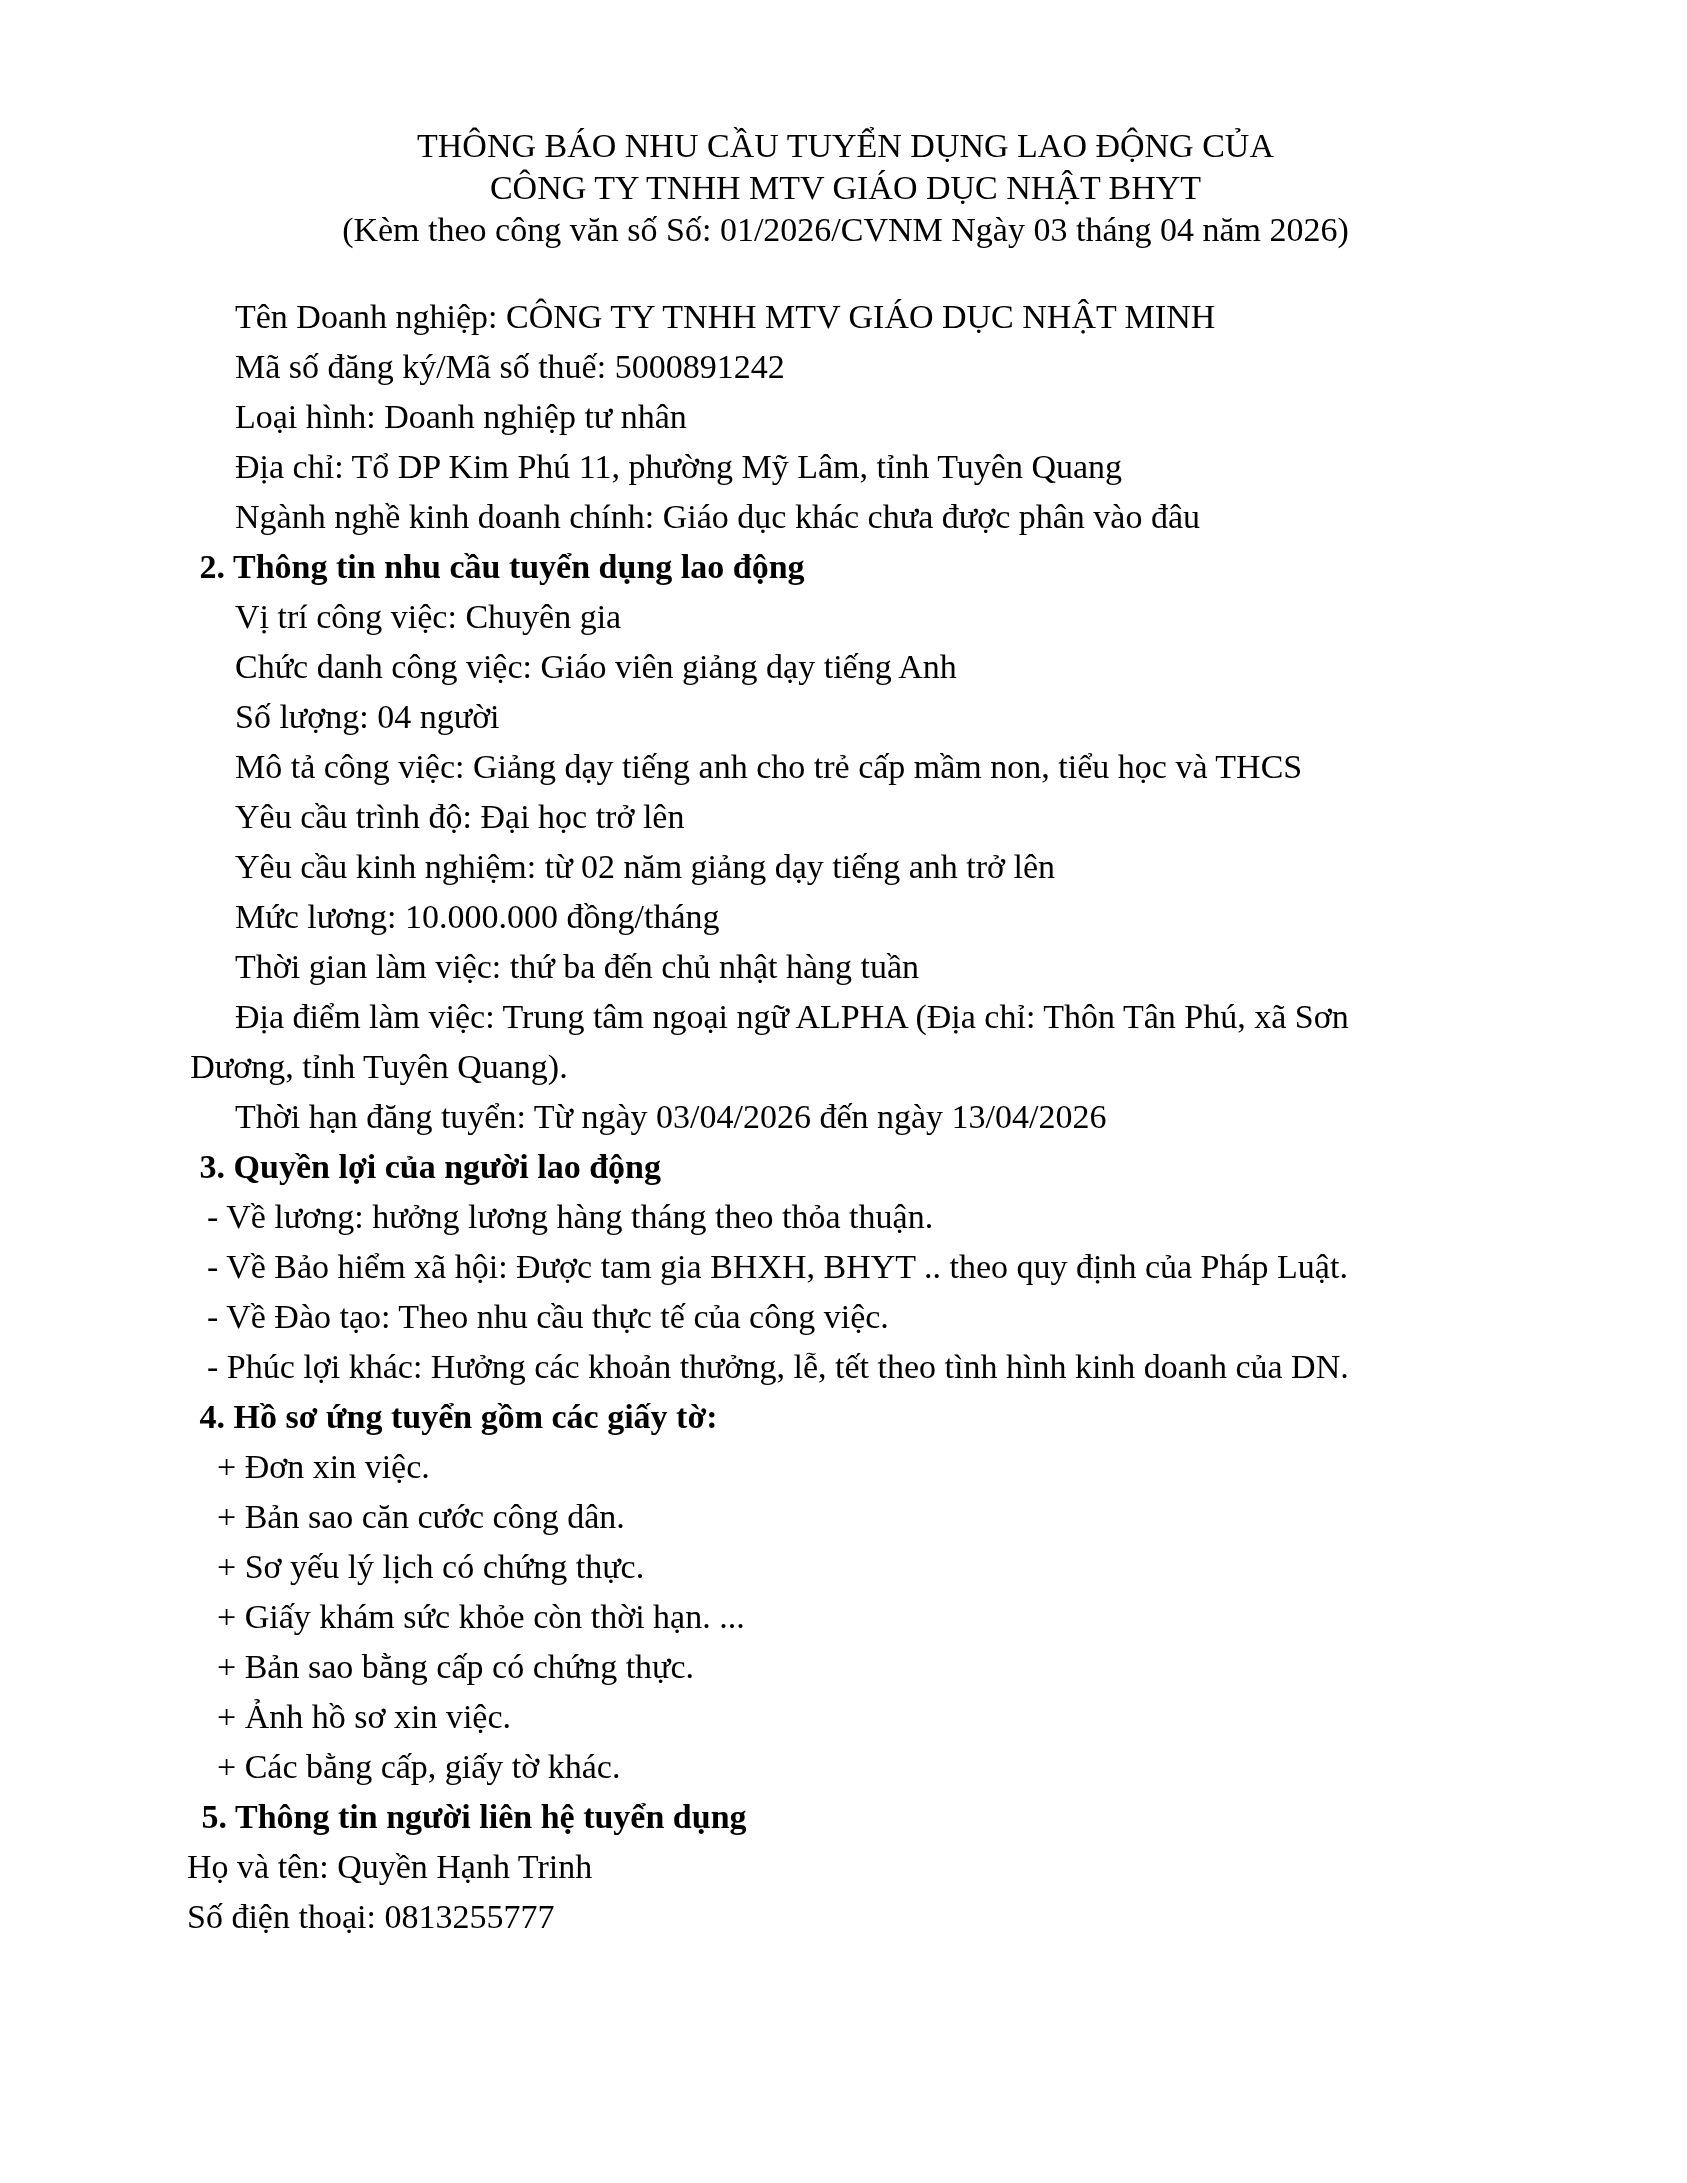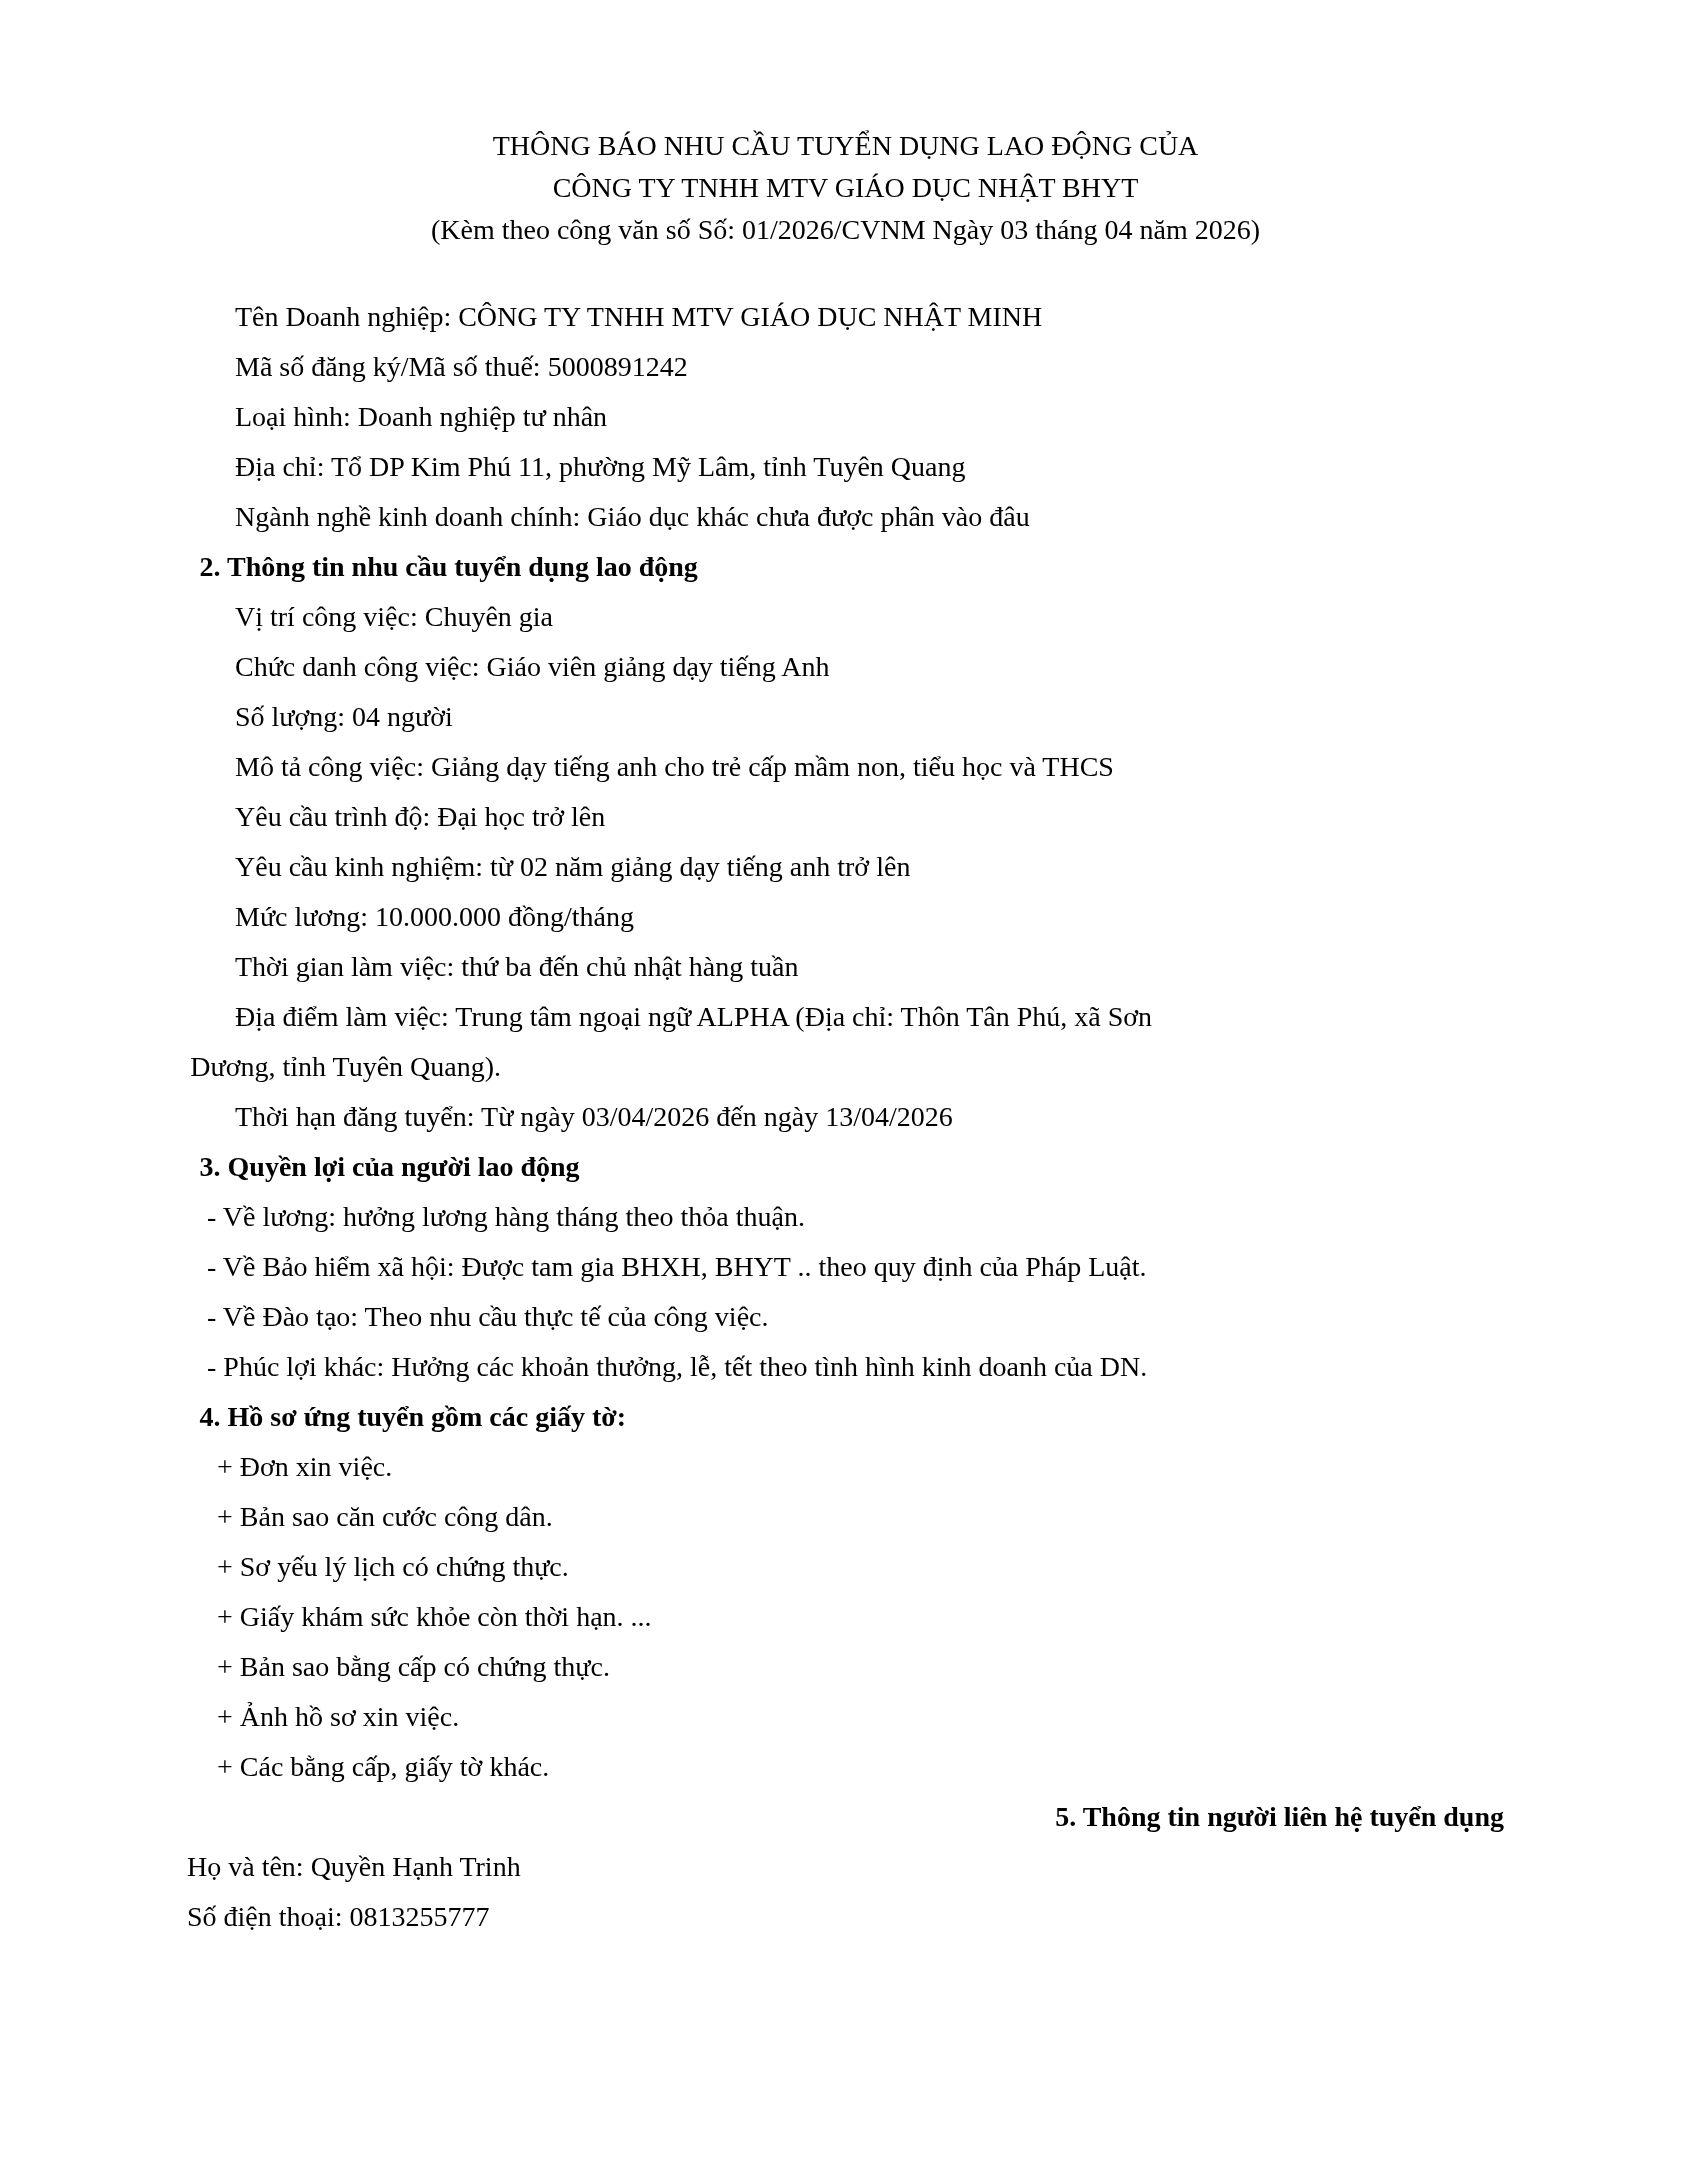--- a/index.html
+++ b/index.html
@@ -26,29 +26,29 @@
     line-height: 42px;
   }
   .body-block {
     position: absolute;
     left: 187px;
     top: 292px;
     width: 1317px;
   }
   .line {
     display: block;
-    font-size: 28px;
+    font-size: 34px;
     line-height: 50px;
     white-space: nowrap;
     letter-spacing: 0;
   }
   .center { text-align: center; white-space: nowrap; }
   .bold { font-weight: bold; }
   .ind-heading { padding-left: 12.6px; }
-  .ind-h5 { padding-left: 14.6px; text-align: right; }
+  .ind-h5 { padding-left: 14.6px; }
   .ind-body { padding-left: 48px; }
   .ind-dash { padding-left: 20px; }
   .ind-plus { padding-left: 30px; }
   .ind-wrap { padding-left: 3.3px; }
   .ind-flush { padding-left: 0; }
 </style>
 </head>
 <body>
 
 <div class="page">

